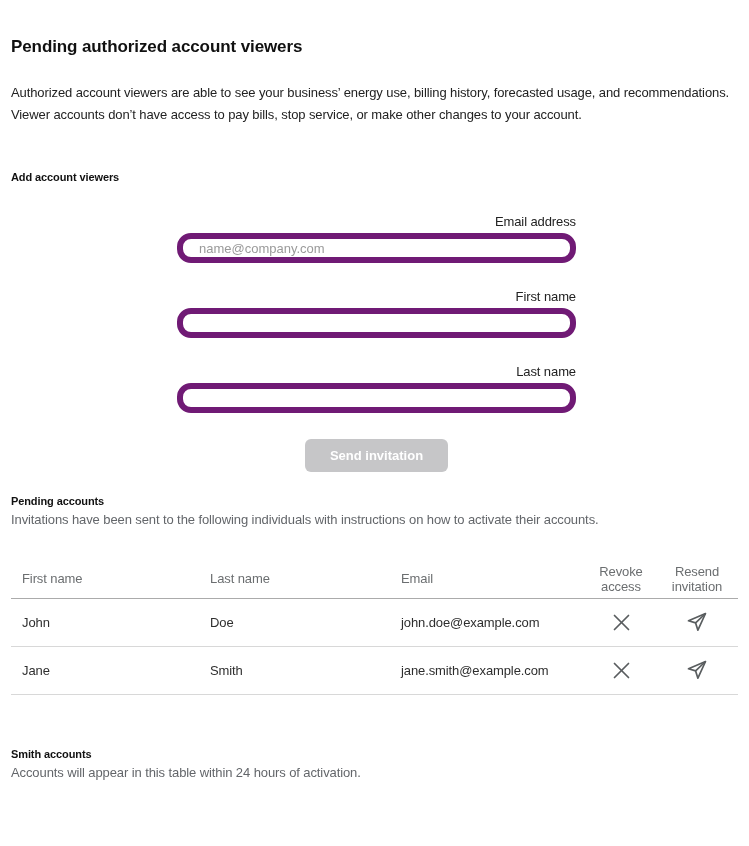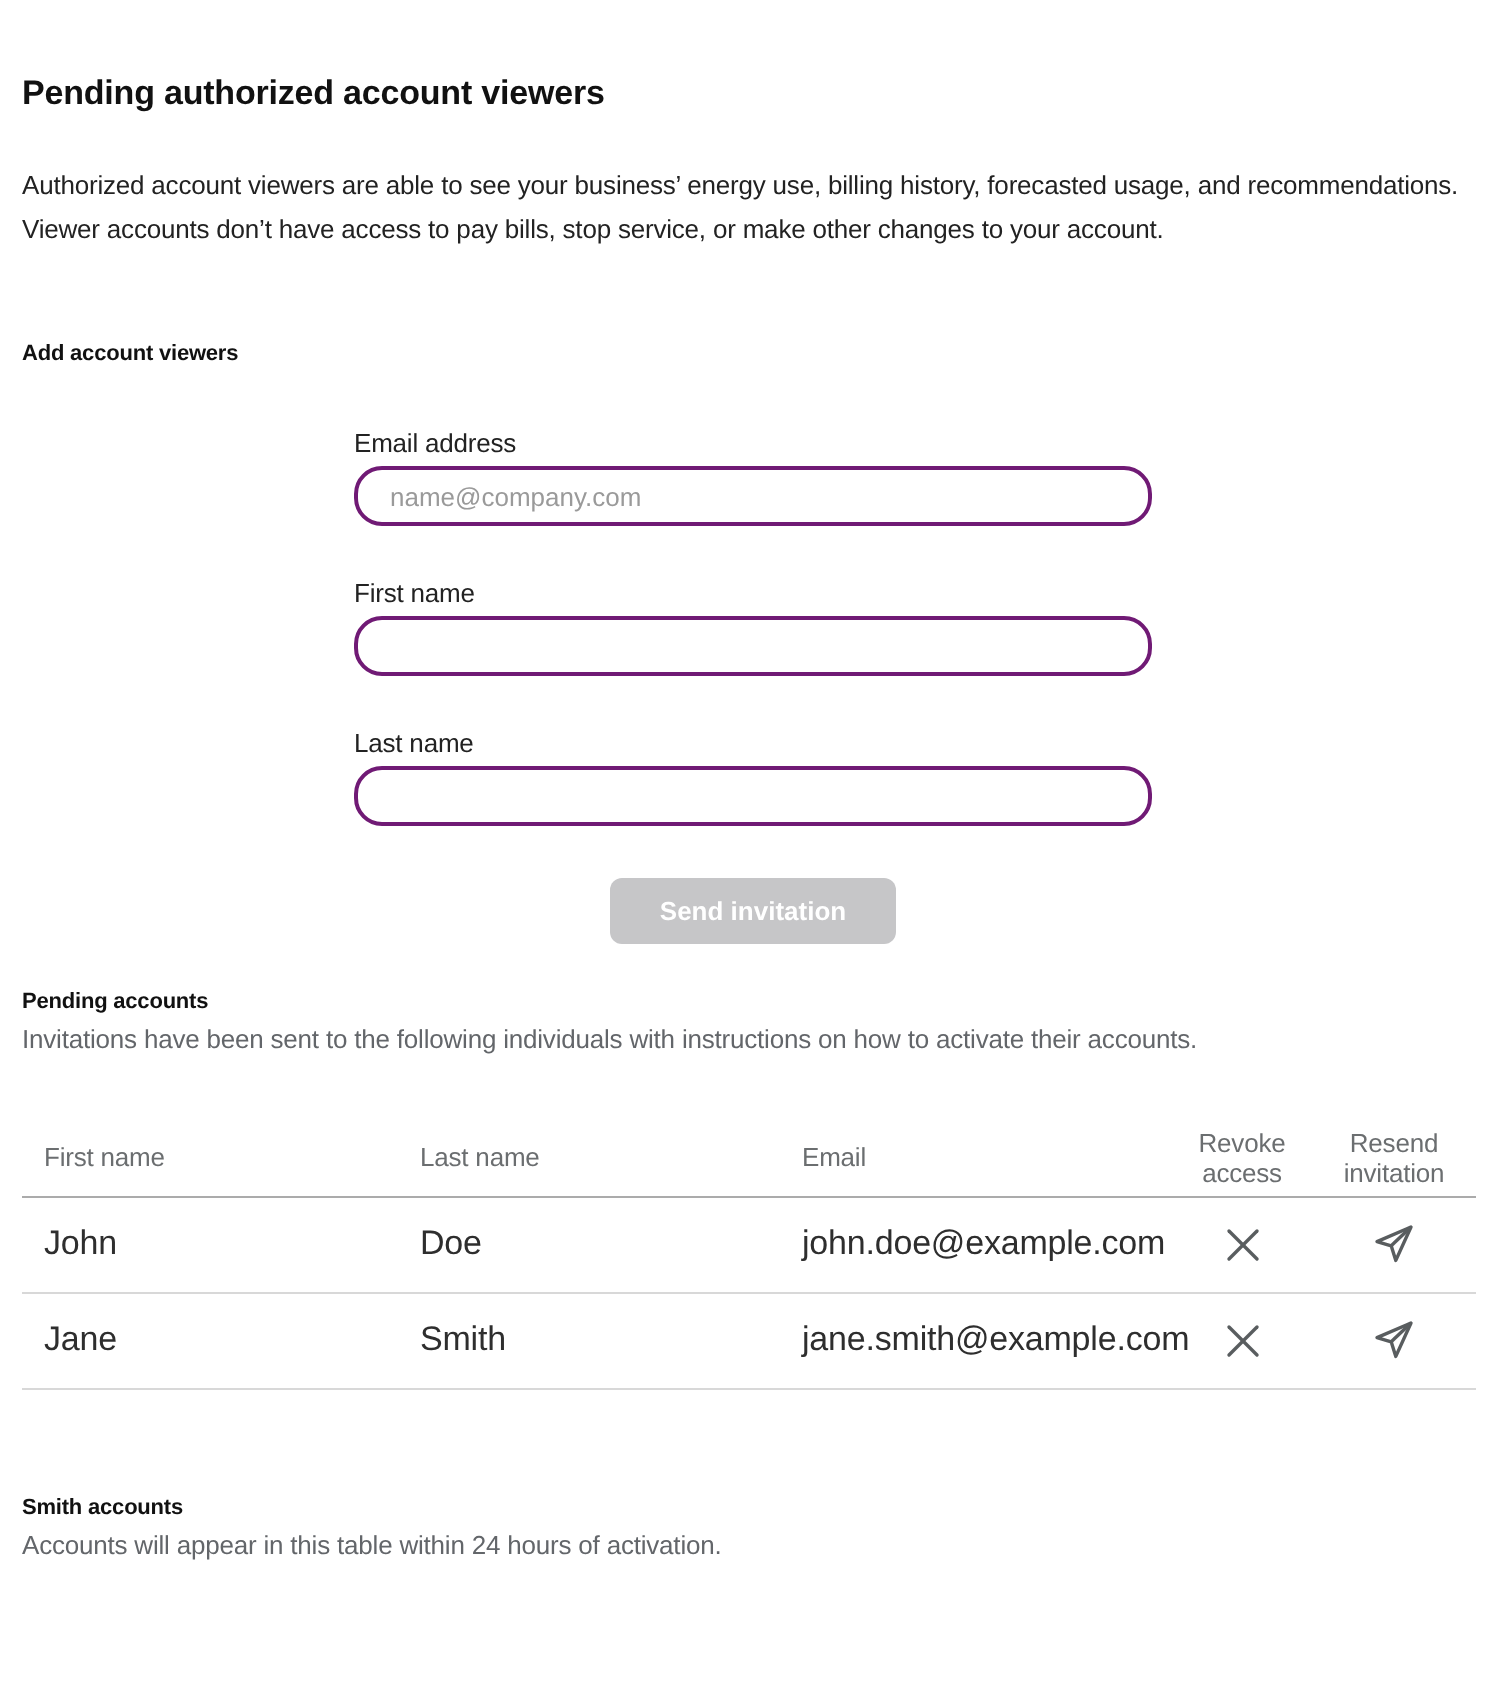--- a/index.html
+++ b/index.html
@@ -39,25 +39,26 @@
     margin-left: 166px;
     width: 399px;
   }
   .field-group { margin-bottom: 26px; }
   .field-label {
     display: block;
     font-size: 13px;
     line-height: 16px;
     color: #222222;
     margin-bottom: 3px;
+    text-align: right;
   }
   .text-input {
     width: 100%;
     height: 30px;
-    border: 2px solid #701a75;
+    border: 6px solid #701a75;
     border-radius: 14px;
     padding: 0 16px;
     font-family: "Liberation Sans", sans-serif;
     font-size: 13px;
     color: #333333;
     outline: none;
     background: #ffffff;
   }
   .text-input::placeholder { color: #9a9a9a; opacity: 1; }
 
@@ -96,21 +97,21 @@
     font-size: 13px;
     line-height: 15px;
     color: #6b6e70;
     text-align: left;
     border-bottom: 1px solid #ababab;
     padding: 0;
   }
   .pending-table td {
     height: 48px;
     vertical-align: middle;
-    font-size: 17px;
+    font-size: 13px;
     color: #2e2e2e;
     border-bottom: 1px solid #d8d8d8;
     padding: 0;
   }
   .pending-table th:first-child,
   .pending-table td:first-child { padding-left: 11px; }
   .pending-table th.center,
   .pending-table td.center { text-align: center; }
 
   .icon-button {

